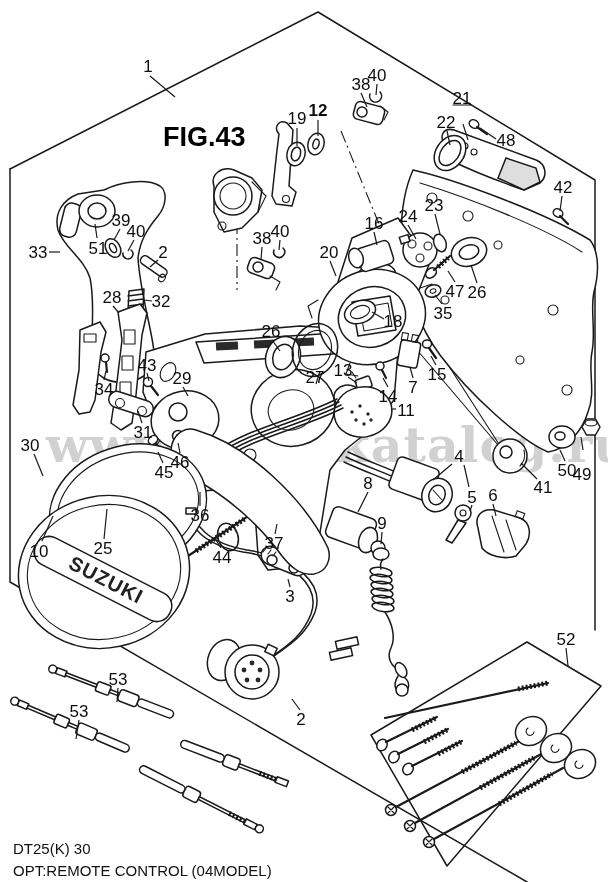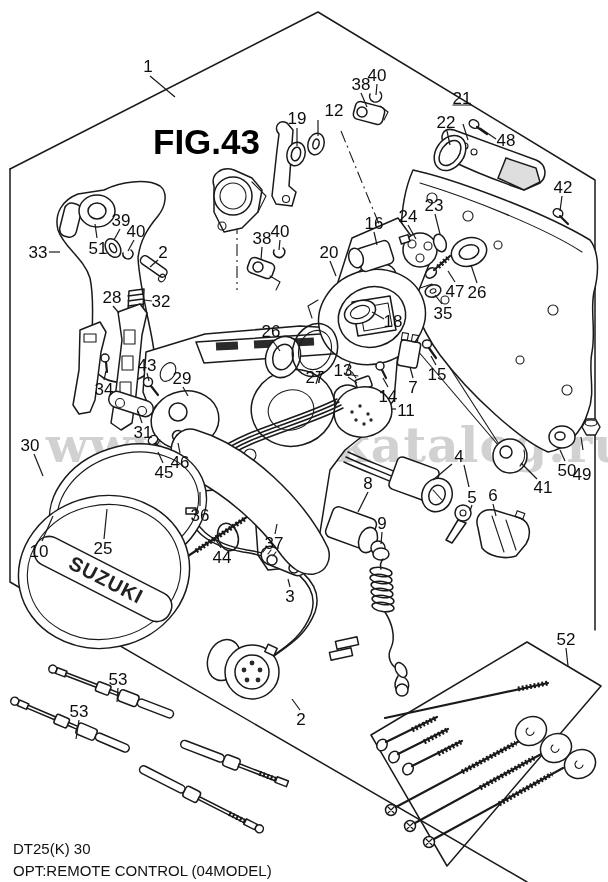--- a/index.html
+++ b/index.html
@@ -12,21 +12,21 @@
   svg.art{position:absolute;left:0;top:0;z-index:2;}
   svg.art *{vector-effect:none;}
   .ln{stroke:#1a1a1a;fill:none;stroke-width:1.5;stroke-linecap:round;stroke-linejoin:round;}
   .fw{stroke:#1a1a1a;fill:#ffffff;stroke-width:1.5;stroke-linejoin:round;}
   .fg{stroke:#1a1a1a;fill:#dedede;stroke-width:1.5;}
   .fd{stroke:none;fill:#2a2a2a;}
   .thin{stroke-width:1.1;}
   .thk{stroke-width:2.2;}
   .thread{stroke:#1a1a1a;fill:none;stroke-width:5;stroke-dasharray:2 2;}
   .dashdot{stroke:#1a1a1a;fill:none;stroke-width:1.1;stroke-dasharray:12 4 2 4;}
-  .title{position:absolute;left:153px;top:122px;font-weight:bold;font-size:35px;color:#000;z-index:3;}
+  .title{position:absolute;left:163px;top:122px;font-weight:bold;font-size:27px;color:#000;z-index:3;}
   .labels{position:absolute;left:0;top:0;width:608px;height:882px;z-index:4;}
   .plabel{position:absolute;transform:translate(-50%,-50%);font-size:17px;color:#0d0d0d;
           background:transparent;line-height:1;}
   .footer{position:absolute;left:13px;top:838px;font-size:15px;color:#111;z-index:3;line-height:1.45;}
 </style>
 </head>
 <body>
 
 <div class="stage">
 
@@ -530,21 +530,21 @@
         <line x1="118" y1="688" x2="117" y2="702" stroke="#1a1a1a" stroke-width="1.2"></line>
         <line x1="79" y1="720" x2="76" y2="739" stroke="#1a1a1a" stroke-width="1.2"></line>
       </g>
   </svg>
 
   <div class="title">FIG.43</div>
 
   <div class="labels" id="labels">
       <div class="plabel" style="left: 148px; top: 66px;">1</div>
       <div class="plabel" style="left: 297px; top: 118px;">19</div>
-      <div class="plabel" style="left: 334px; top: 110px;">12</div>
+      <div class="plabel" style="left: 318px; top: 110px; font-weight: bold;">12</div>
       <div class="plabel" style="left: 361px; top: 84px;">38</div>
       <div class="plabel" style="left: 377px; top: 75px;">40</div>
       <div class="plabel" style="left: 446px; top: 122px;">22</div>
       <div class="plabel" style="left: 462px; top: 98px; text-decoration: underline;">21</div>
       <div class="plabel" style="left: 506px; top: 140px;">48</div>
       <div class="plabel" style="left: 563px; top: 187px;">42</div>
       <div class="plabel" style="left: 374px; top: 223px;">16</div>
       <div class="plabel" style="left: 408px; top: 216px;">24</div>
       <div class="plabel" style="left: 434px; top: 205px;">23</div>
       <div class="plabel" style="left: 38px; top: 252px;">33</div>

